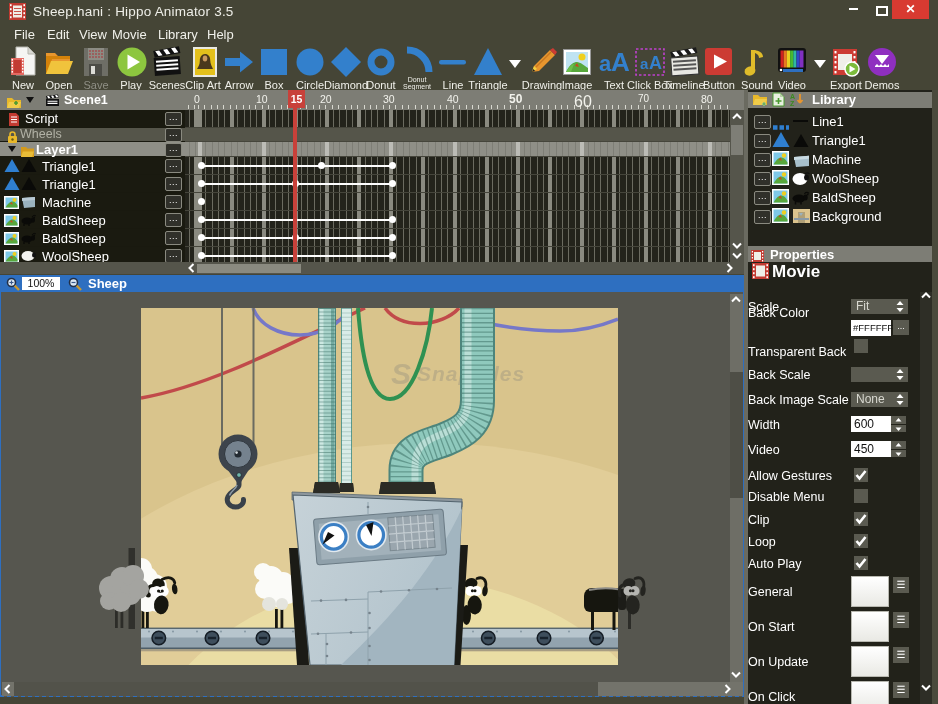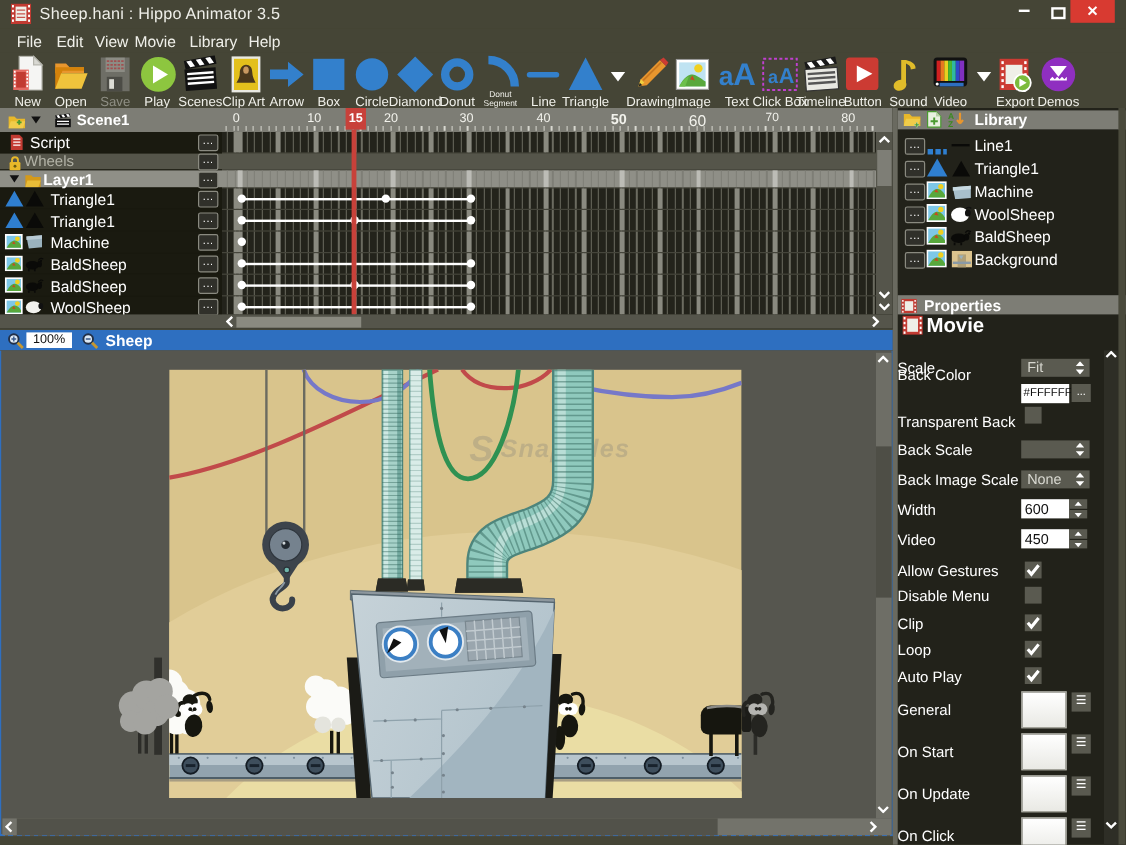--- a/index.html
+++ b/index.html
@@ -323,21 +323,21 @@
         <path d="M2.5 8.2h10M2.5 10.4h10" stroke="#fff" stroke-width="1.1"></path>
       </svg></div>
  <div class="abs" style="left:64px;top:3px;font-size:12.5px;font-weight:bold;color:#fff">Scene1</div>
  <div class="abs" style="left:185px;top:15px;width:545px;height:4px;background:repeating-linear-gradient(90deg,#d8d8d0 0 1px,transparent 1px 6.37px);background-position:13px 0"></div>
  <div class="abs w" style="left:194px;top:3px;font-size:10.5px">0</div>
  <div class="abs w" style="left:256px;top:3px;font-size:10.5px">10</div>
  <div class="abs w" style="left:320px;top:3px;font-size:10.5px">20</div>
  <div class="abs w" style="left:383px;top:3px;font-size:10.5px">30</div>
  <div class="abs w" style="left:447px;top:3px;font-size:10.5px">40</div>
  <div class="abs w" style="left:509px;top:2px;font-size:12px;font-weight:bold">50</div>
- <div class="abs w" style="left:574px;top:3px;font-size:13px">60</div>
+ <div class="abs w" style="left:574px;top:3px;font-size:16px">60</div>
  <div class="abs w" style="left:638px;top:3px;font-size:10px">70</div>
  <div class="abs w" style="left:701px;top:3px;font-size:10.5px">80</div>
 
  <div class="abs" style="left:185px;top:20px;width:545px;height:152px;background:#45453b"></div>
  <div class="grid" style="top:20px;height:17px"></div>
  <div class="abs" style="left:185px;top:38px;width:545px;height:13px;background:#55554a"></div>
  <div class="gridlight" style="top:52px;height:14px"></div>
  <div class="grid" style="top:67px;height:17px"></div>
  <div class="grid" style="top:85px;height:17px"></div>
  <div class="grid" style="top:103px;height:17px"></div>

